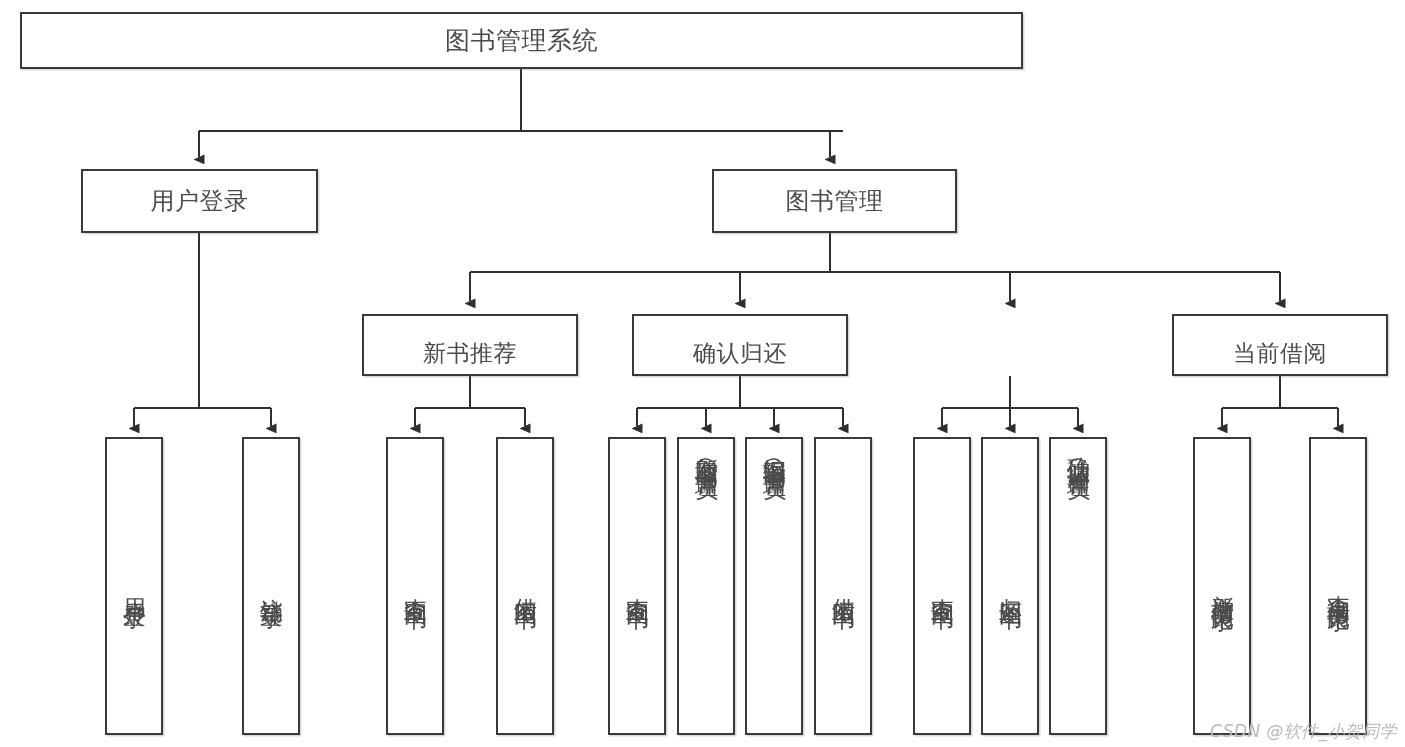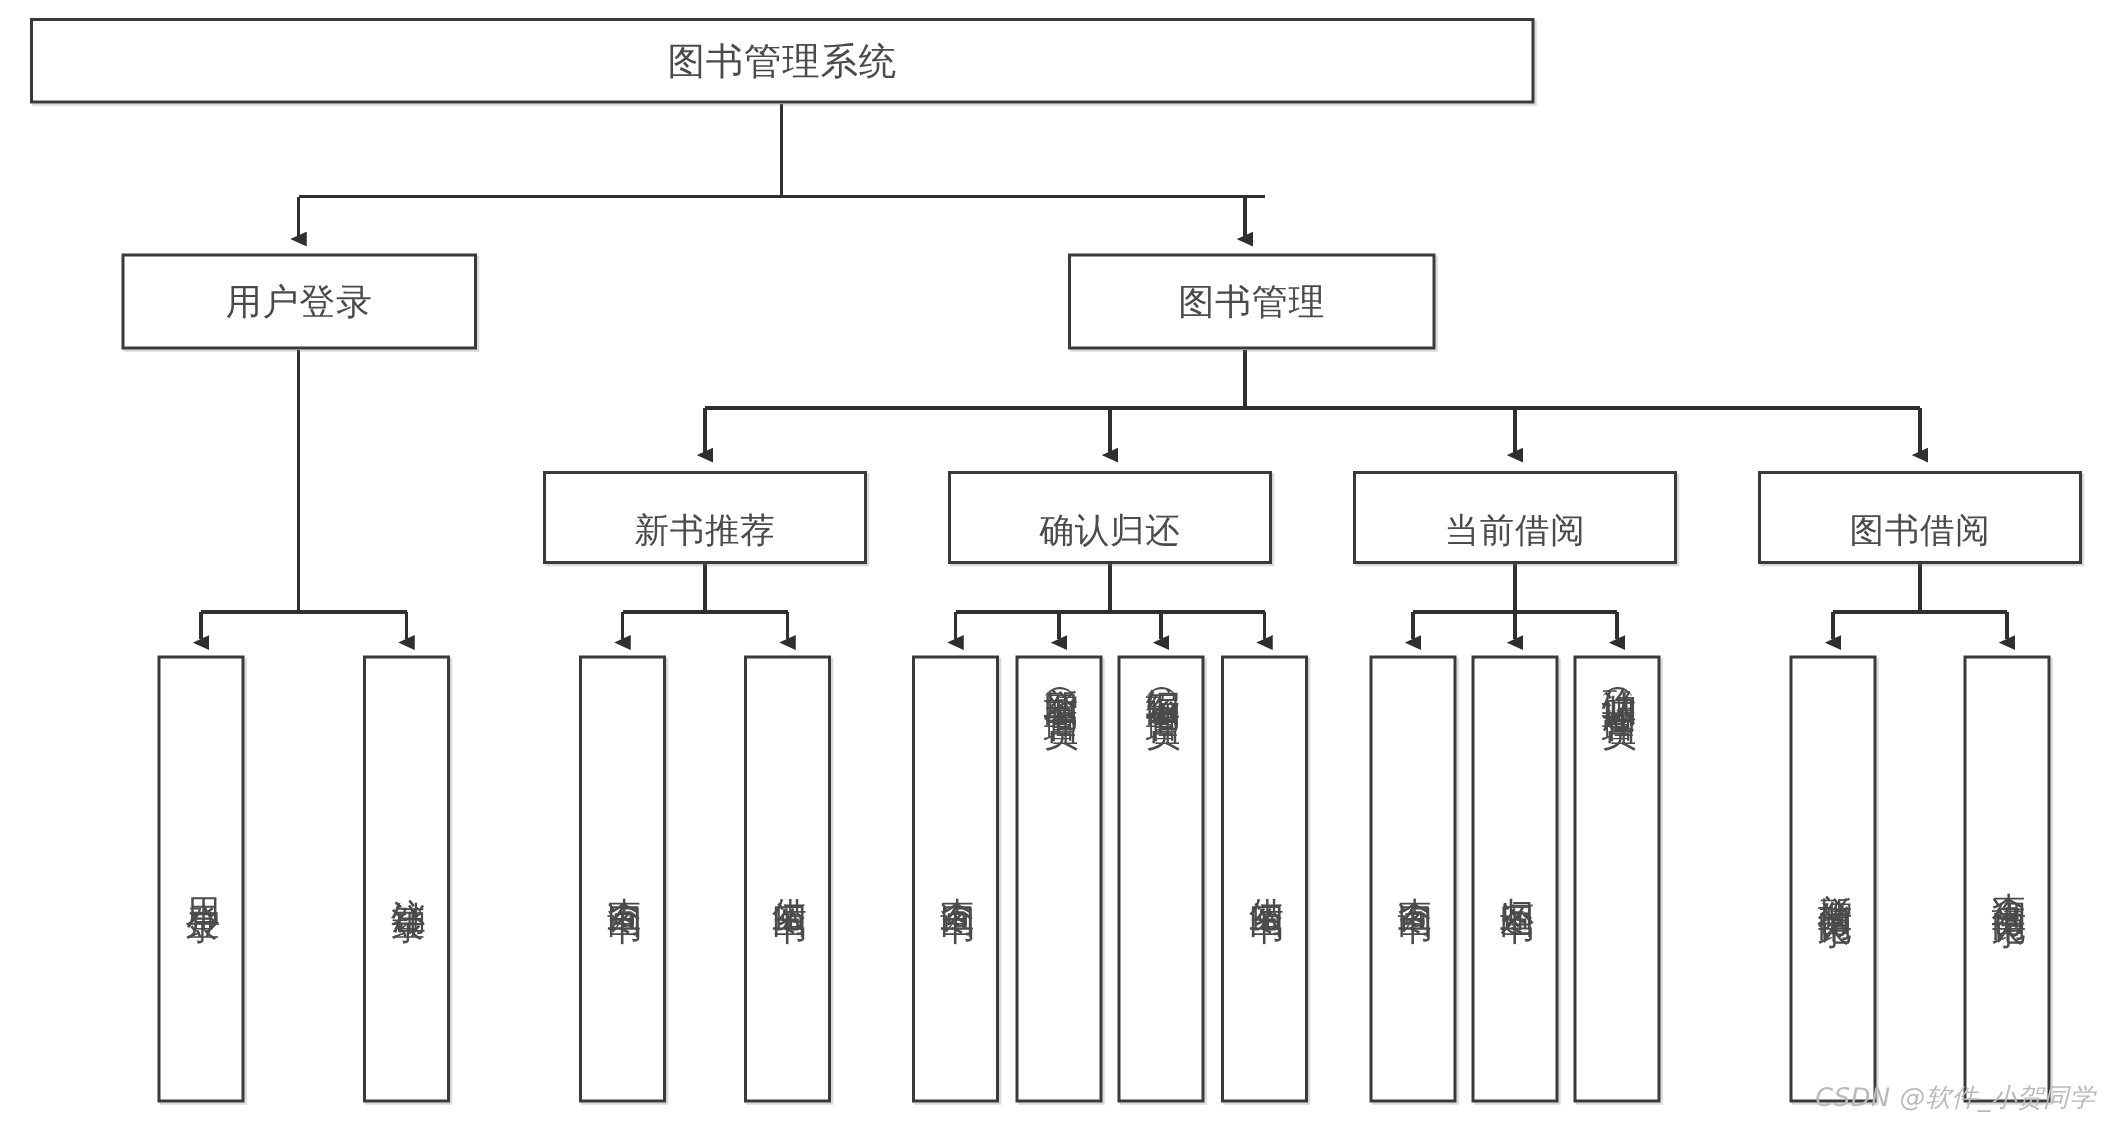--- a/index.html
+++ b/index.html
@@ -143,26 +143,23 @@
   </div>
 
   <div class="node lvl3" style="left:362px; top:314px; width:216px; height:62px;">
     <span class="lbl">新书推荐</span>
   </div>
 
   <div class="node lvl3" style="left:632px; top:314px; width:216px; height:62px;">
     <span class="lbl">确认归还</span>
   </div>
 
-  <div class="node lvl3" style="left:902px; top:314px; width:216px; height:62px;">
+
+  <div class="node lvl3" style="left:1172px; top:314px; width:216px; height:62px;">
     <span class="lbl">当前借阅</span>
-  </div>
-
-  <div class="node lvl3" style="left:1172px; top:314px; width:216px; height:62px;">
-    <span class="lbl">图书借阅</span>
   </div>
 
   <div class="node leaf centered" style="left:105px; top:437px; width:58px; height:298px;">
     <span class="lbl">用户登录</span>
   </div>
 
   <div class="node leaf centered" style="left:242px; top:437px; width:58px; height:298px;">
     <span class="lbl">注销登录</span>
   </div>
 

